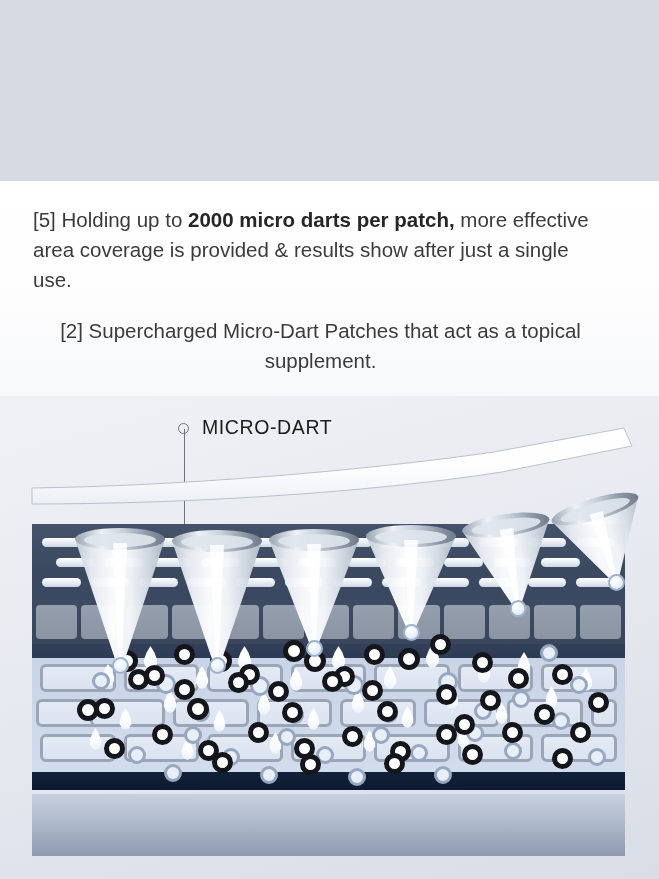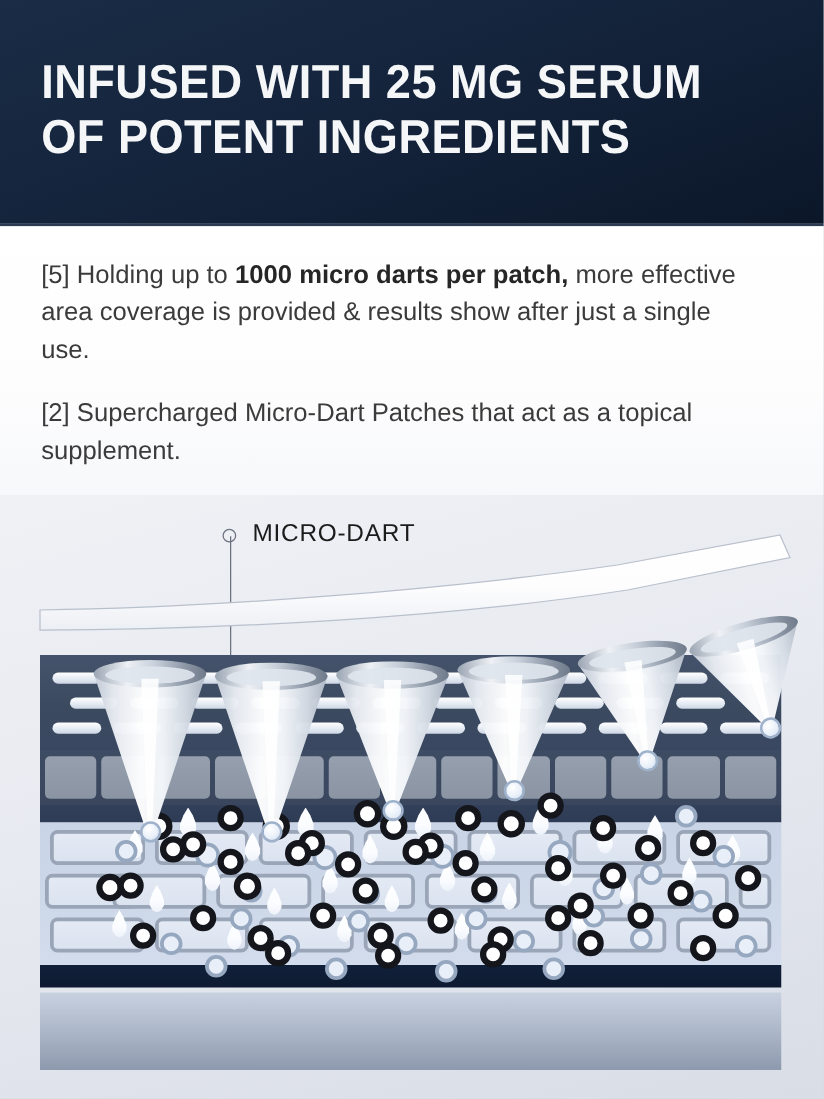--- a/index.html
+++ b/index.html
@@ -31,21 +31,21 @@
   .copy {
     position:absolute; left:0; top:181px; width:659px; height:215px;
     background:linear-gradient(180deg,#ffffff 0%,#fdfdfe 60%,#f7f8fa 100%);
   }
   .para {
     position:absolute; left:33px; width:575px;
     color:#3b3b3b; font-size:20.5px; line-height:30px;
     font-family:"Liberation Sans",sans-serif;
   }
   .para.p1 { top:24px; }
-  .para.p2 { top:135px; }
+  .para.p2 { top:135px;text-align:center; }
   .para b { font-weight:700; color:#262626; }
 
   
   .diagram {
     position:absolute; left:0; top:396px; width:659px; height:483px;
     background:linear-gradient(165deg,#eff1f5 0%,#e7eaf0 45%,#d9dde6 100%);
   }
 
   
   .label-wrap { position:absolute; left:178px; top:20px; }
@@ -141,26 +141,23 @@
     background:radial-gradient(circle at 38% 32%,#ffffff 0%,#eaf1fa 55%,#cfdcec 100%);
     border:2.6px solid #9fb2cb; box-sizing:border-box;
     z-index:6;
   }
 </style>
 </head>
 <body>
 
 <div class="page">
 
-  <div class="header">
-    <div class="header-title">INFUSED WITH 25 MG SERUM OF POTENT INGREDIENTS</div>
-  </div>
 
   <div class="copy">
-    <div class="para p1"><span>[5] Holding up to </span><b>1000 micro darts per patch,</b><span> more effective area coverage is provided &amp; results show after just a single use.</span></div>
+    <div class="para p1"><span>[5] Holding up to </span><b>2000 micro darts per patch,</b><span> more effective area coverage is provided &amp; results show after just a single use.</span></div>
     <div class="para p2">[2] Supercharged Micro-Dart Patches that act as a topical supplement.</div>
   </div>
 
   <div class="diagram">
 
     <div class="label-wrap">
       <div class="label-dot"></div>
       <div class="label-text">MICRO-DART</div>
     </div>
     <div class="leader-line"></div>

